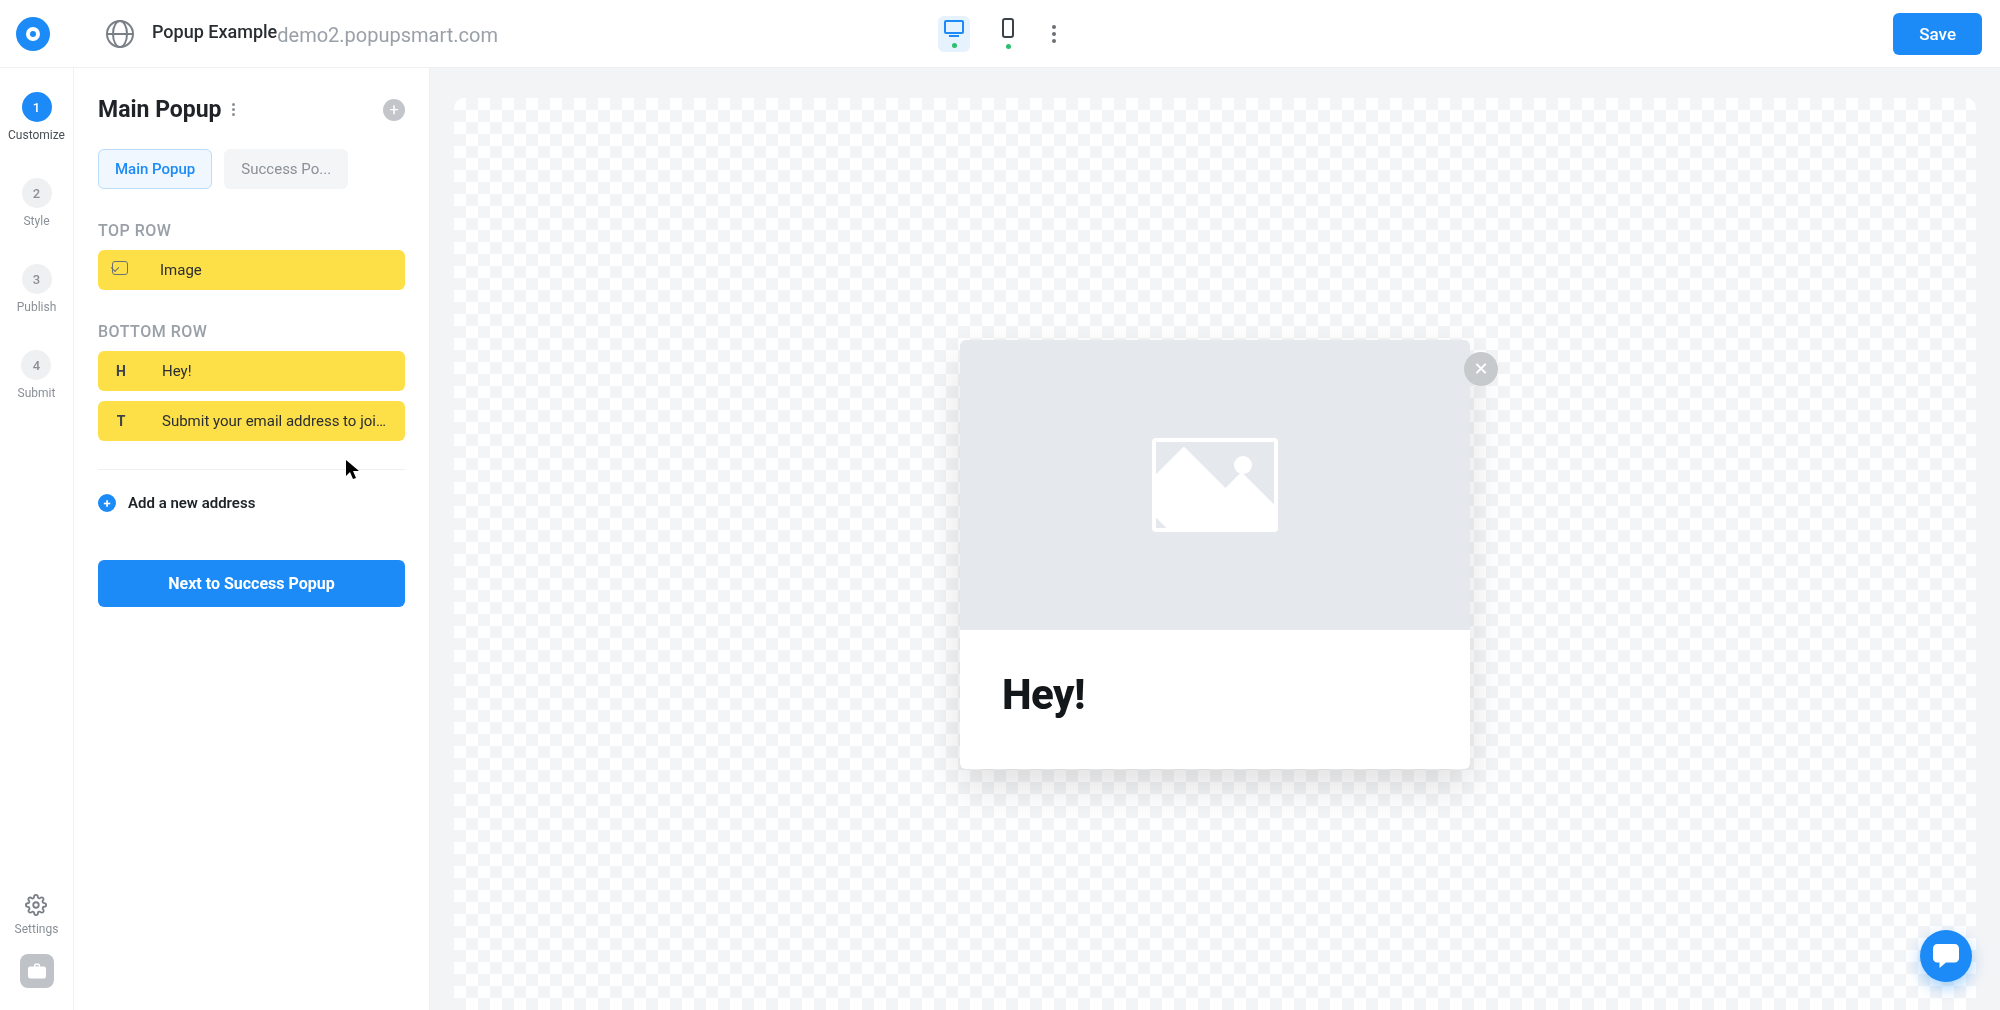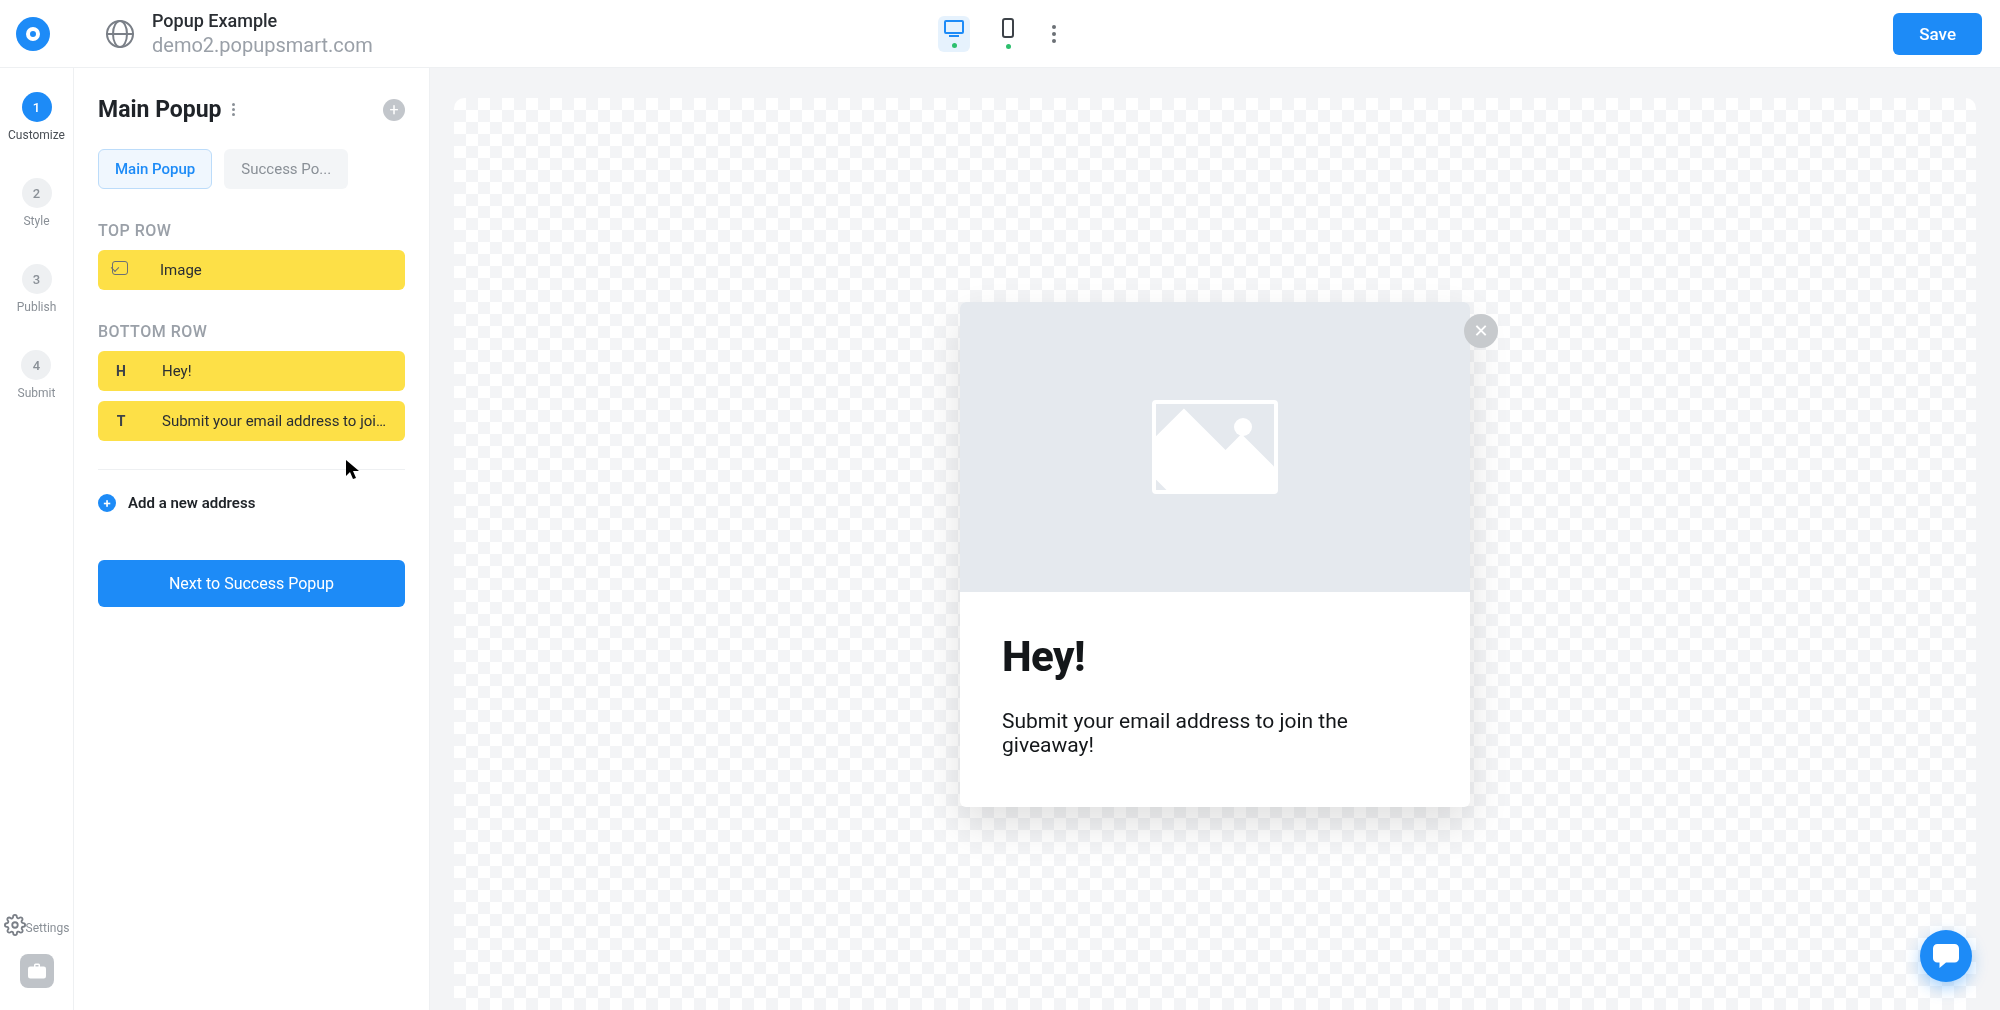--- a/index.html
+++ b/index.html
@@ -64,21 +64,21 @@
       position: absolute;
       top: 50%;
       left: -2px;
       right: -2px;
       height: 2px;
       background: #7a7f87;
       transform: translateY(-50%);
     }
     .title-block {
       display: flex;
-      flex-direction: column;
+      flex-direction: row;
     }
     .title-main {
       font-size: 18px;
       color: #2a2e33;
       font-weight: 500;
     }
     .title-sub {
       font-size: 20px;
       color: #9aa0a8;
       margin-top: 2px;
@@ -193,21 +193,21 @@
       color: #4a4f55;
       margin-top: 6px;
     }
     .rail-label.muted {
       color: #8a9097;
     }
     .rail-settings {
       margin-top: auto;
       margin-bottom: 18px;
       display: flex;
-      flex-direction: row;
+      flex-direction: column;
       align-items: center;
     }
     .settings-gear {
       width: 22px;
       height: 22px;
       stroke: #7a7f87;
       fill: none;
     }
     .rail-case {
       width: 34px;
@@ -370,21 +370,21 @@
     }
     .next-btn {
       margin-top: 48px;
       width: 100%;
       background: #1d8bf7;
       color: #fff;
       border: none;
       border-radius: 6px;
       padding: 14px 0;
       font-size: 16px;
-      font-weight: 400;
+      font-weight: 700;
     }
     
     .canvas {
       position: absolute;
       left: 430px;
       right: 0;
       top: 68px;
       bottom: 0;
       background: #f3f4f6;
       overflow: hidden;
@@ -636,21 +636,20 @@
       </div>
       <div class="popup-img-area">
         <div class="popup-img-placeholder">
           <div class="sun"></div>
           <div class="m1"></div>
           <div class="m2"></div>
         </div>
       </div>
       <div class="popup-content">
         <div class="popup-headline">Hey!</div>
-        <div class="popup-subtext">Submit your email address to join the giveaway!</div>
       </div>
     </div>
   </div>
 </div>
 
 <div class="chat-bubble">
   <svg width="26" height="24" viewBox="0 0 24 22">
     <path d="M4 0h16a4 4 0 0 1 4 4v9a4 4 0 0 1-4 4h-8l-6 5v-5H4a4 4 0 0 1-4-4V4a4 4 0 0 1 4-4z"></path>
   </svg>
 </div>

